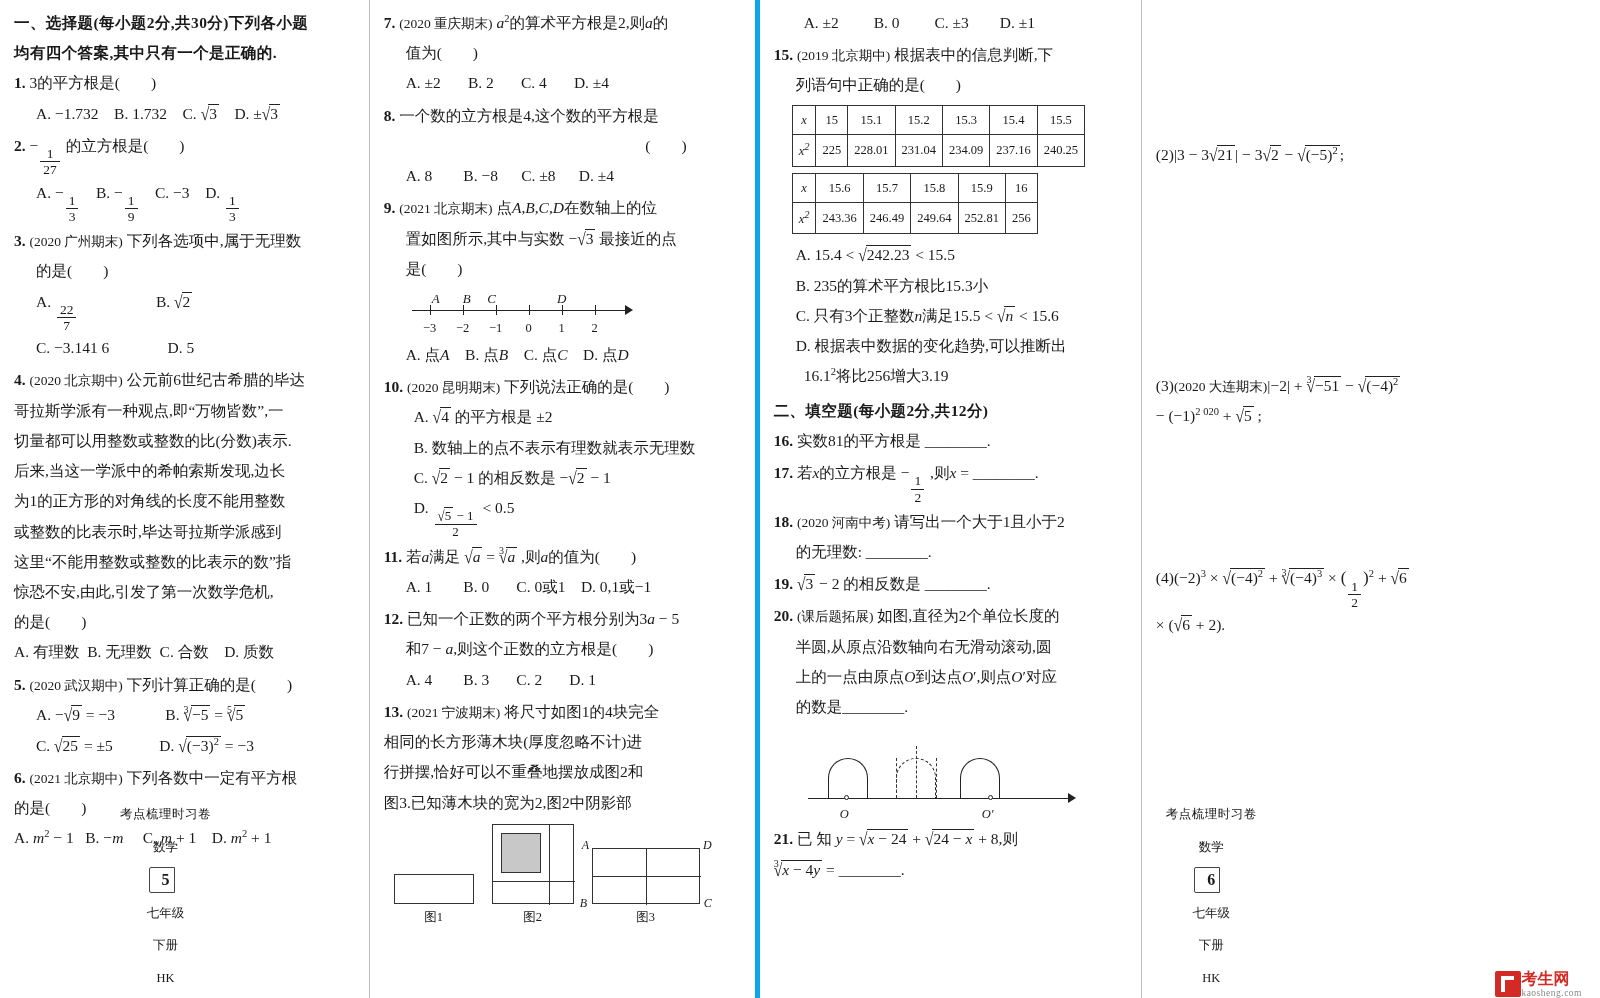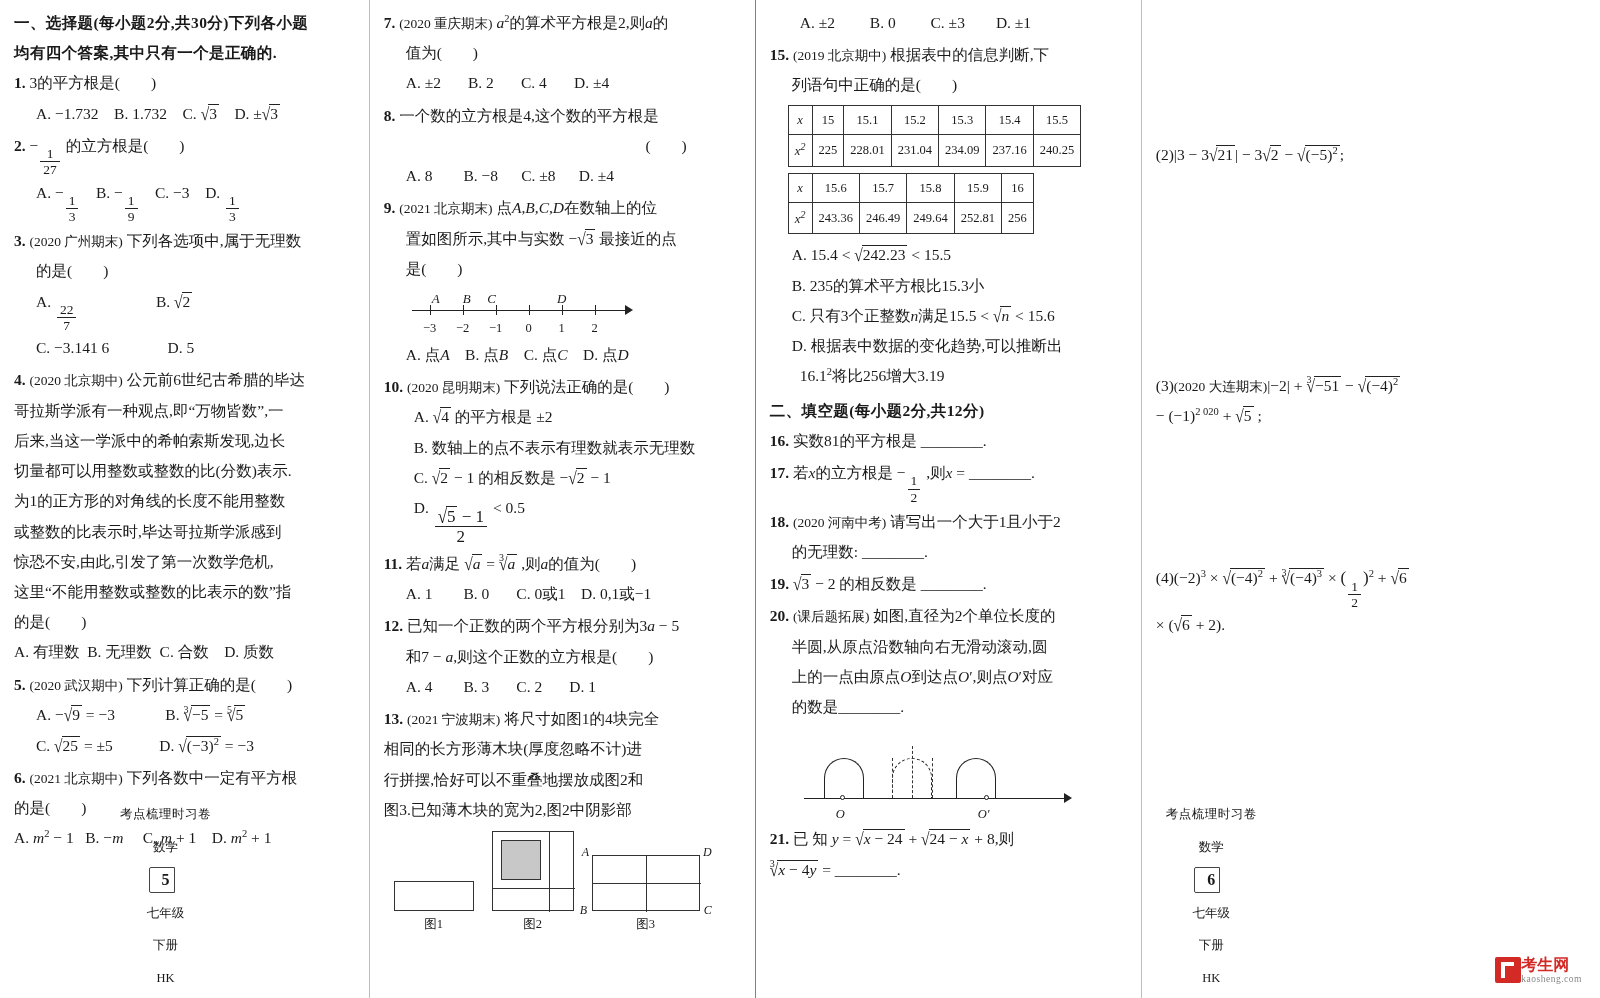--- a/index.html
+++ b/index.html
@@ -14,21 +14,21 @@
   }
   .page { position:absolute; inset:0; display:flex; }
   .col {
     position:relative;
     padding:8px 14px 0 14px;
     font-size:15.5px;
     line-height:1.95;
   }
   .col1 { width:382px; }
   .col2 { width:400px; border-left:1px solid #bdbdbd; }
-  .col3 { width:400px; border-left:1px solid #0ea5e9; }
+  .col3 { width:400px; border-left:5px solid #0ea5e9; }
   .col4 { width:476px; border-left:1px solid #bdbdbd; }
 
   .qhead { font-weight:bold; letter-spacing:.4px; }
   .q { margin-bottom:2px; }
   .qn { font-weight:bold; }
   .src { font-size:13.5px; }
   .opt { white-space:nowrap; }
   .indent { padding-left:22px; }
   .indent2 { padding-left:30px; }
 
@@ -94,21 +94,21 @@
   .footer .t1 { letter-spacing:.5px; }
   .footer .pg {
      position:relative; width:34px; height:26px; display:flex; align-items:center; justify-content:center;
      font-weight:bold; font-size:16px; }
   .footer .pg:before {
      content:""; position:absolute; left:0; right:8px; top:0; bottom:0;
      border:1px solid #444; border-radius:2px 0 0 2px;
   }
   .footer .pg span { position:relative; z-index:1; }
 
-  .logo { position:absolute; right:18px; bottom:14px; display:flex; align-items:center; gap:0; }
+  .logo { position:absolute; right:18px; bottom:0; display:flex; align-items:center; gap:0; }
   .logo .mark { width:26px; height:26px; background:#d32a26; position:relative; border-radius:2px; }
   .logo .mark:before { content:""; position:absolute; left:6px; top:5px; width:4px; height:16px; background:#fff; }
   .logo .mark:after { content:""; position:absolute; left:10px; top:5px; width:9px; height:4px; background:#fff; }
   .logo .txt { line-height:1.1; }
   .logo .txt .cn { font-size:16px; color:#d32a26; font-weight:bold; }
   .logo .txt .en { font-size:9.5px; color:#888; letter-spacing:.5px;text-align:right; }
 </style>
 </head>
 <body>
 
@@ -174,26 +174,26 @@
         &nbsp;&nbsp;&nbsp;&nbsp;&nbsp;&nbsp;&nbsp;&nbsp;&nbsp;&nbsp;&nbsp;&nbsp;&nbsp;
         <span class="opt">D. 5</span>
       </div>
     </div>
 
     <div class="q">
       <span class="qn">4.</span>
       <span class="src">(2020 北京期中)</span>
       <span>公元前6世纪古希腊的毕达</span>
       <div>哥拉斯学派有一种观点,即“万物皆数”,一</div>
+      <div>切量都可以用整数或整数的比(分数)表示.</div>
       <div>后来,当这一学派中的希帕索斯发现,边长</div>
-      <div>切量都可以用整数或整数的比(分数)表示.</div>
       <div>为1的正方形的对角线的长度不能用整数</div>
       <div>或整数的比表示时,毕达哥拉斯学派感到</div>
+      <div>这里“不能用整数或整数的比表示的数”指</div>
       <div>惊恐不安,由此,引发了第一次数学危机,</div>
-      <div>这里“不能用整数或整数的比表示的数”指</div>
       <div>的是(　　)</div>
       <div>
         <span class="opt">A. 有理数</span>&nbsp;
         <span class="opt">B. 无理数</span>&nbsp;
         <span class="opt">C. 合数</span>&nbsp;&nbsp;&nbsp;
         <span class="opt">D. 质数</span>
       </div>
     </div>
 
     <div class="q">
@@ -301,21 +301,21 @@
     </div>
 
     <div class="q">
       <span class="qn">10.</span>
       <span class="src">(2020 昆明期末)</span>
       <span>下列说法正确的是(　　)</span>
       <div class="indent2">A. <span class="sqrt"><span class="sym">√</span><span class="rad">4</span></span> 的平方根是 ±2</div>
       <div class="indent2">B. 数轴上的点不表示有理数就表示无理数</div>
       <div class="indent2">C. <span class="sqrt"><span class="sym">√</span><span class="rad">2</span></span> − 1 的相反数是 −<span class="sqrt"><span class="sym">√</span><span class="rad">2</span></span> − 1</div>
       <div class="indent2">
-        D. <span class="frac" style="font-size:17px;">
+        D. <span class="frac" style="font-size:13px;">
             <span class="num"><span class="sqrt"><span class="sym">√</span><span class="rad">5</span></span> − 1</span>
             <span class="den">2</span>
           </span> &lt; 0.5
       </div>
     </div>
 
     <div class="q">
       <span class="qn">11.</span>
       <span>若<i>a</i>满足 <span class="sqrt"><span class="sym">√</span><span class="rad"><i>a</i></span></span> = <span class="sqrt"><span class="root-idx">3</span><span class="sym">√</span><span class="rad"><i>a</i></span></span> ,则<i>a</i>的值为(　　)</span>
       <div class="indent">

